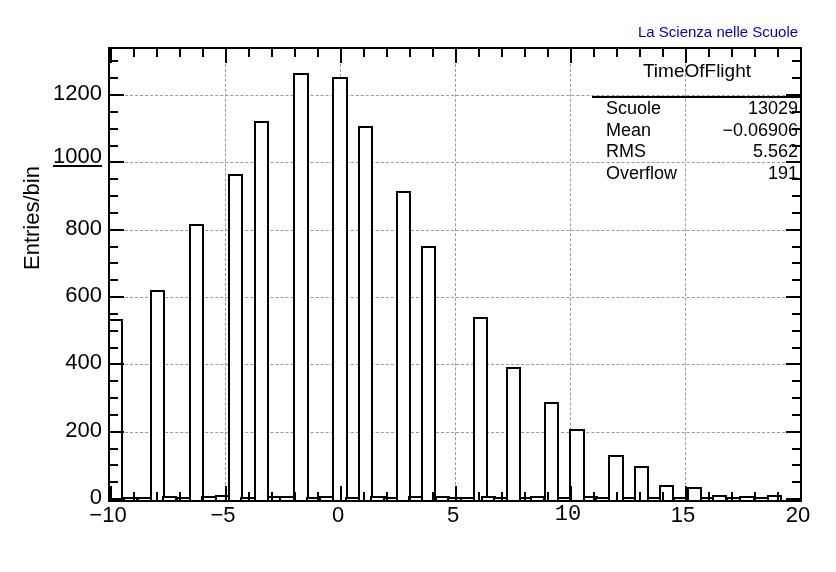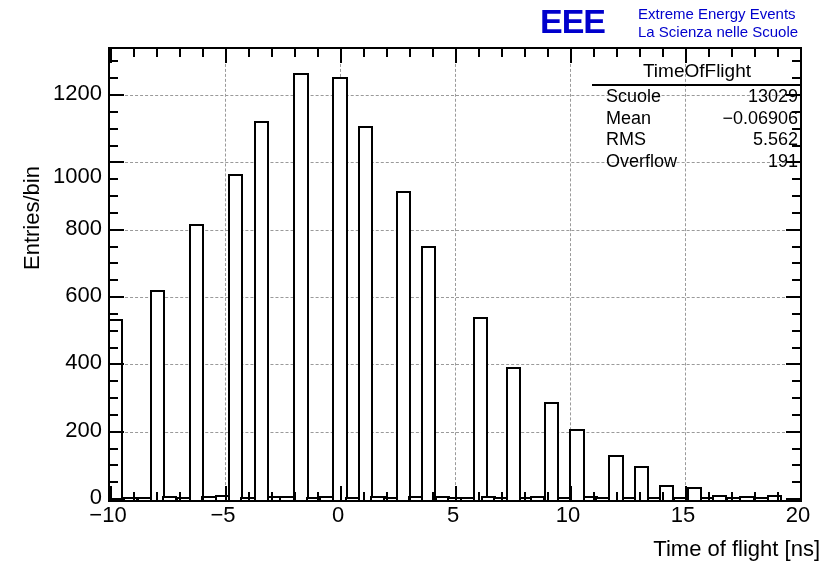--- a/index.html
+++ b/index.html
@@ -174,47 +174,44 @@
     position: absolute;
     left: 592px;
     top: 60px;
     width: 210px;
     background: transparent;
     font-size: 18px;
     color: #000;
   }
   #stats-title {
     text-align: center;
-    padding-bottom: 2px;
+    padding-bottom: 14px;
     border-bottom: 2px solid #000;
     font-size: 19px;
   }
   .stats-row {
     display: flex;
     justify-content: space-between;
     padding: 0 4px 0 14px;
     line-height: 21.5px;
   }
   .stats-row .k { text-align: left; }
   .stats-row .v { text-align: right; }
 </style>
 </head>
 <body>
 
 <div id="page">
 
 
   <div id="eee-logo">
-    <div id="eee-mark" style="color: rgb(0, 0, 204);">EEE</div>
-    <div class="eee-tagline" id="eee-line1" style="color: rgb(0, 0, 204);">Extreme Energy Events</div>
     <div class="eee-tagline" id="eee-line2" style="color: rgb(0, 0, 204);">La Scienza nelle Scuole</div>
   </div>
 
   <div id="ylabel">Entries/bin</div>
-  <div id="xlabel">Time of flight [ns]</div>
 
   <div id="frame">
     <div id="plotarea">
         <div class="grid-h" style="bottom: 67.3134px;"></div>
         <div class="grid-h" style="bottom: 134.627px;"></div>
         <div class="grid-h" style="bottom: 201.94px;"></div>
         <div class="grid-h" style="bottom: 269.254px;"></div>
         <div class="grid-h" style="bottom: 336.567px;"></div>
         <div class="grid-h" style="bottom: 403.881px;"></div>
         <div class="grid-v" style="left: 115px;"></div>
@@ -411,22 +408,22 @@
           <span class="v">191</span>
         </div>
       </div>
   </div>
 
 <div class="ylab" style="right: 734px; top: 484px;">0</div>
     <div class="ylab" style="right: 734px; top: 416.687px;">200</div>
     <div class="ylab" style="right: 734px; top: 349.373px;">400</div>
     <div class="ylab" style="right: 734px; top: 282.06px;">600</div>
     <div class="ylab" style="right: 734px; top: 214.746px;">800</div>
-    <div class="ylab" style="right: 734px; top: 163px;">1000</div>
+    <div class="ylab" style="right: 734px; top: 143px; text-decoration: underline;">1000</div>
     <div class="ylab" style="right: 734px; top: 80.1194px;">1200</div>
     <div class="xlab" style="left: 68px; width: 80px; top: 502px;">−10</div>
     <div class="xlab" style="left: 183px; width: 80px; top: 502px;">−5</div>
     <div class="xlab" style="left: 298px; width: 80px; top: 502px;">0</div>
     <div class="xlab" style="left: 413px; width: 80px; top: 502px;">5</div>
-    <div class="xlab" style="left: 528px; width: 80px; top: 502px;">10</div>
+    <div class="xlab" style="left: 528px; width: 80px; top: 502px; font-family: Liberation Mono, monospace;">10</div>
     <div class="xlab" style="left: 643px; width: 80px; top: 502px;">15</div>
     <div class="xlab" style="left: 758px; width: 80px; top: 502px;">20</div>
   </div>
 
 </body></html>

